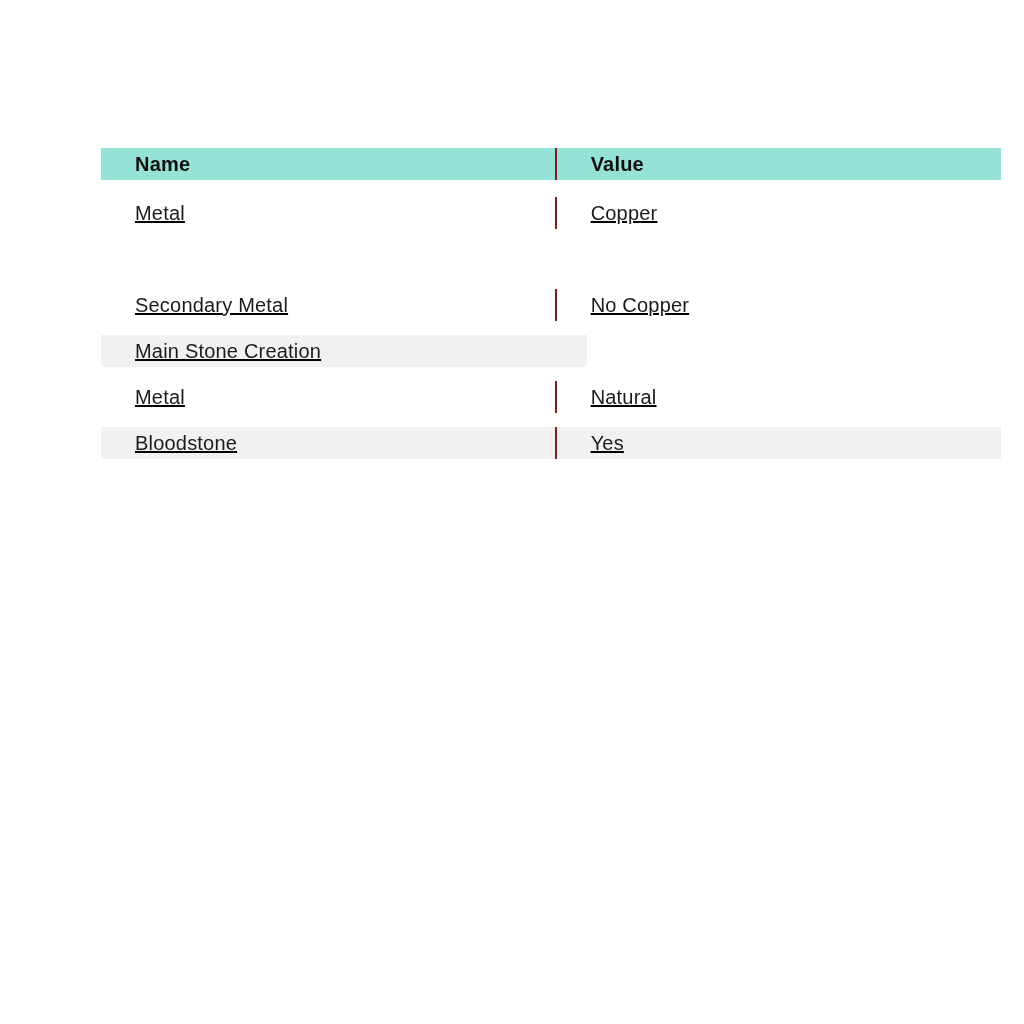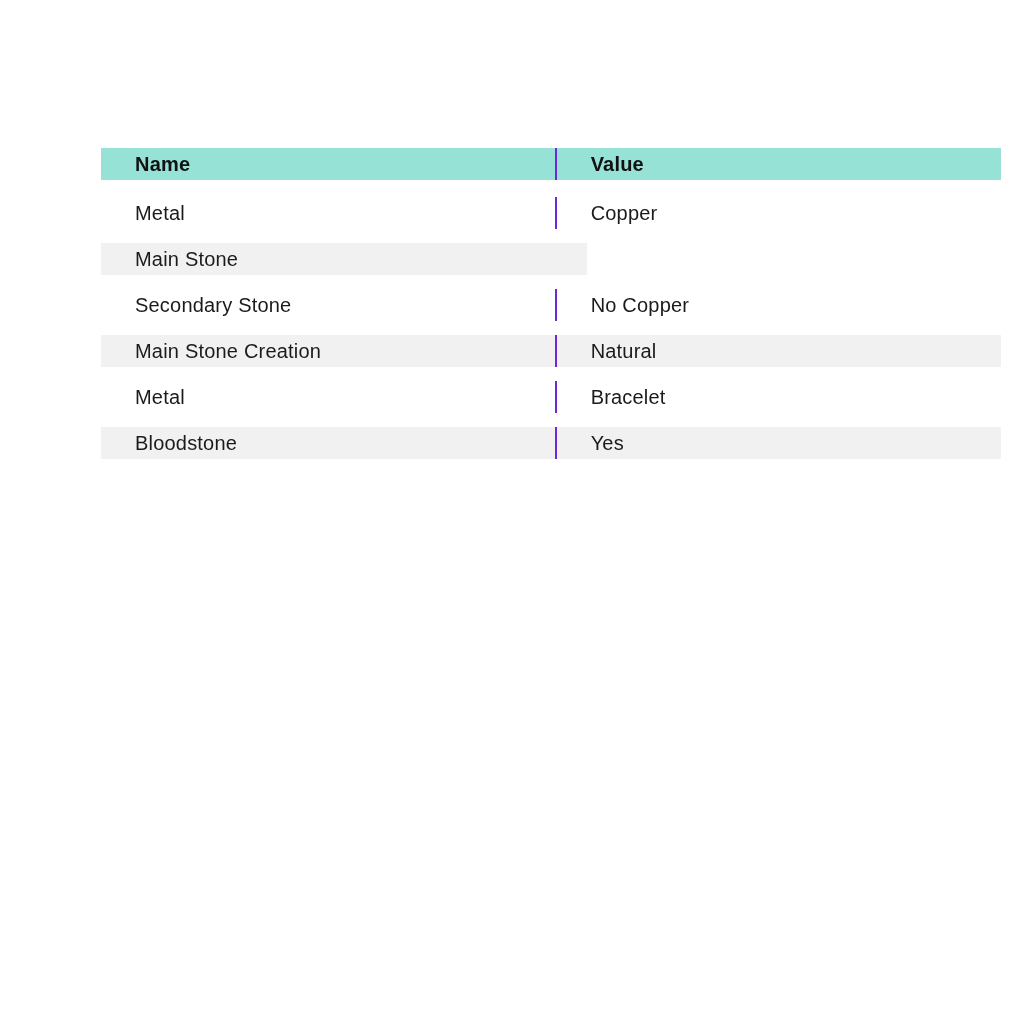--- a/index.html
+++ b/index.html
@@ -28,32 +28,33 @@
   }
   .t-cell {
     display: flex;
     align-items: center;
     padding-left: 34px;
     font-size: 20px;
     color: #1b1b1b;
     letter-spacing: 0.2px;
   }
   .cell-name  { width: 486px; }
-  .cell-value { width: 478px; border-left: 2px solid #6d28d9; }
+  .cell-value { width: 478px; border-left: 2px solid #7f1d1d; }
   .t-head {
     height: 49px;
   }
   .t-head .t-cell {
     background: #96e2d7;
     font-weight: 700;
     font-size: 20px;
     color: #111111;
   }
   .t-body-row {
     height: 46px;
+    text-decoration: underline;
   }
   .t-body-row.odd  .t-cell { background: #ffffff; }
   .t-body-row.even .t-cell { background: #f1f1f1; }
 </style>
 </head>
 <body>
 
 <div class="page">
   <div class="attr-table">
 
@@ -61,36 +62,34 @@
       <div class="t-cell cell-name">Name</div>
       <div class="t-cell cell-value">Value</div>
     </div>
 
     <div class="t-row t-body-row odd">
       <div class="t-cell cell-name">Metal</div>
       <div class="t-cell cell-value">Copper</div>
     </div>
 
     <div class="t-row t-body-row even">
-      <div class="t-cell cell-name">Main Stone</div>
     </div>
 
     <div class="t-row t-body-row odd">
-      <div class="t-cell cell-name">Secondary Stone</div>
+      <div class="t-cell cell-name">Secondary Metal</div>
       <div class="t-cell cell-value">No Copper</div>
     </div>
 
     <div class="t-row t-body-row even">
       <div class="t-cell cell-name">Main Stone Creation</div>
-      <div class="t-cell cell-value">Natural</div>
     </div>
 
     <div class="t-row t-body-row odd">
       <div class="t-cell cell-name">Metal</div>
-      <div class="t-cell cell-value">Bracelet</div>
+      <div class="t-cell cell-value">Natural</div>
     </div>
 
     <div class="t-row t-body-row even">
       <div class="t-cell cell-name">Bloodstone</div>
       <div class="t-cell cell-value">Yes</div>
     </div>
 
   </div>
 </div>
 

